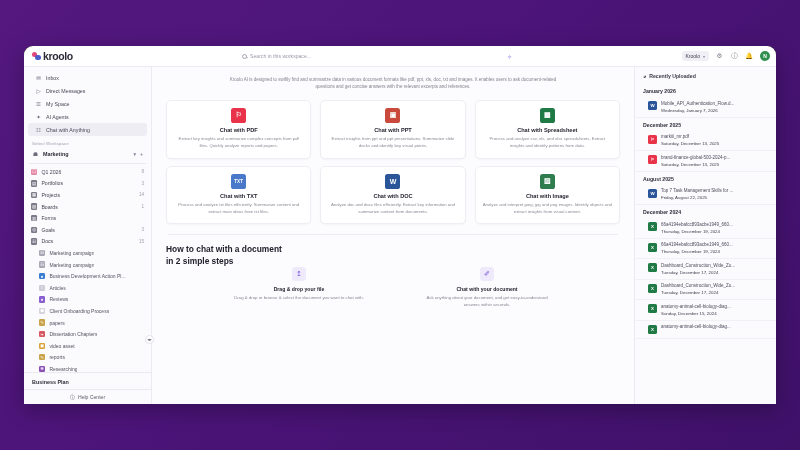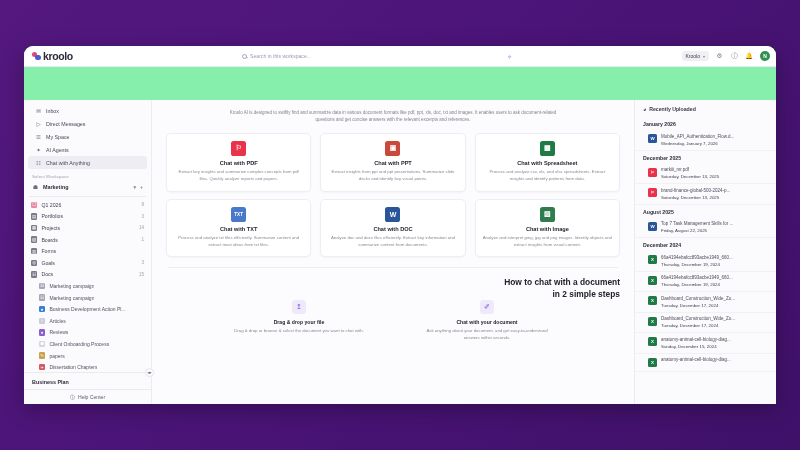--- a/index.html
+++ b/index.html
@@ -9,27 +9,26 @@
   }
   body {
     background: linear-gradient(135deg, #54187f 0%, #4b1478 45%, #3f1169 100%);
     position: relative;
   }
   
   #app-window {
     position: absolute;
     left: 24px; top: 46px;
     width: 752px; height: 358px;
-    background: #86efac;
+    background: #4d7c0f;
     border-radius: 9px 9px 0 0;
     overflow: hidden;
     display: flex;
     flex-direction: column;
     box-shadow: 0 6px 22px rgba(0,0,0,.28);
-    gap: 33px;
   }
   
   #topbar {
     height: 21px; flex: 0 0 21px;
     display: flex; align-items: center;
     border-bottom: 1px solid #eceaf2;
     background: #fff;
     padding: 0 6px 0 8px;
   }
   .brand { display: flex; align-items: center; gap: 2px; }
@@ -168,21 +167,21 @@
   }
   .card-ic {
     width: 15px; height: 15px; border-radius: 2.6px;
     display: flex; align-items: center; justify-content: center;
     font-size: 7px; font-weight: bold; color: #fff; margin-bottom: 4px;
   }
   .card-t { font-size: 5.6px; font-weight: bold; color: #262431; margin-bottom: 3px; }
   .card-d { font-size: 4.3px; color: #8b8894; line-height: 1.6; }
   #sep { height: 1px; background: #eeecf2; margin: 10px 2px 9px; }
   #steps-title {
-    text-align: right; font-size: 8.4px; font-weight: bold;
+    text-align: left; font-size: 8.4px; font-weight: bold;
     color: #23212e; line-height: 1.35; margin-bottom: 0;
   }
   #steps-row { display: flex; justify-content: center; gap: 58px; }
   .step { width: 130px; text-align: center; display: flex;
           flex-direction: column; align-items: center; }
   .step-ic {
     width: 14px; height: 14px; border-radius: 3.5px;
     background: #eee9fb; color: #6c45d9;
     display: flex; align-items: center; justify-content: center;
     font-size: 7px; margin-bottom: 5px;

